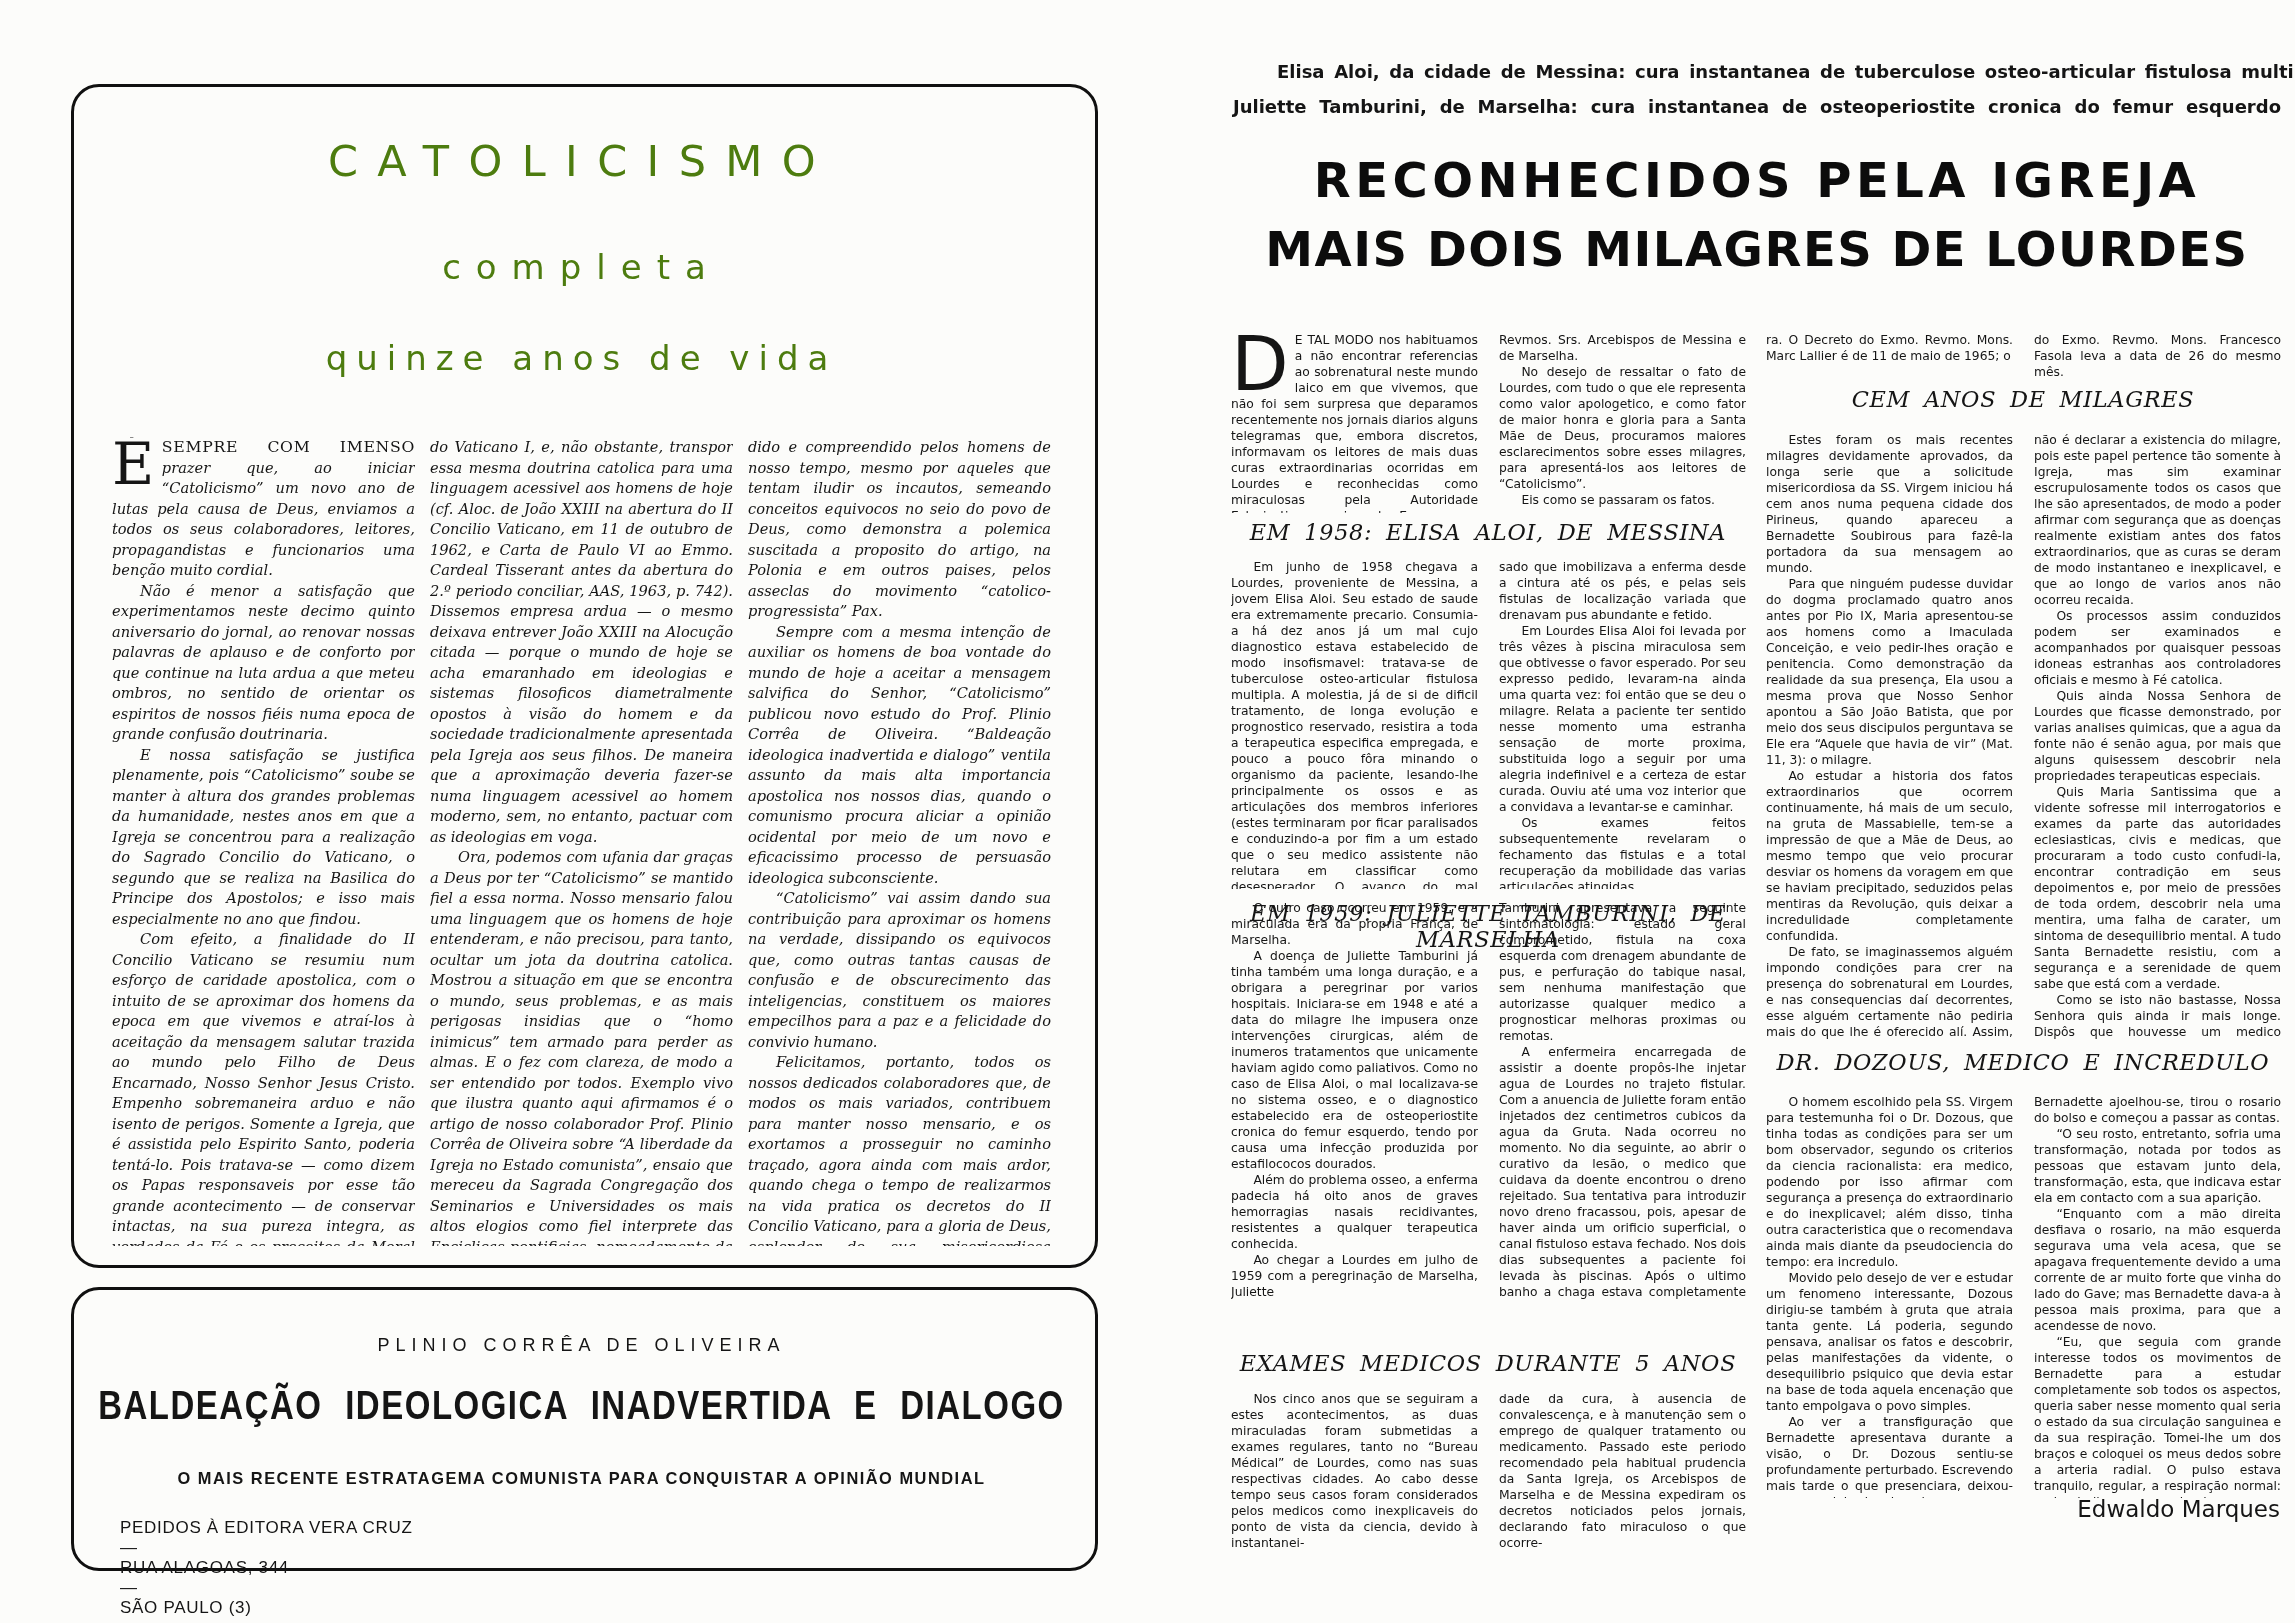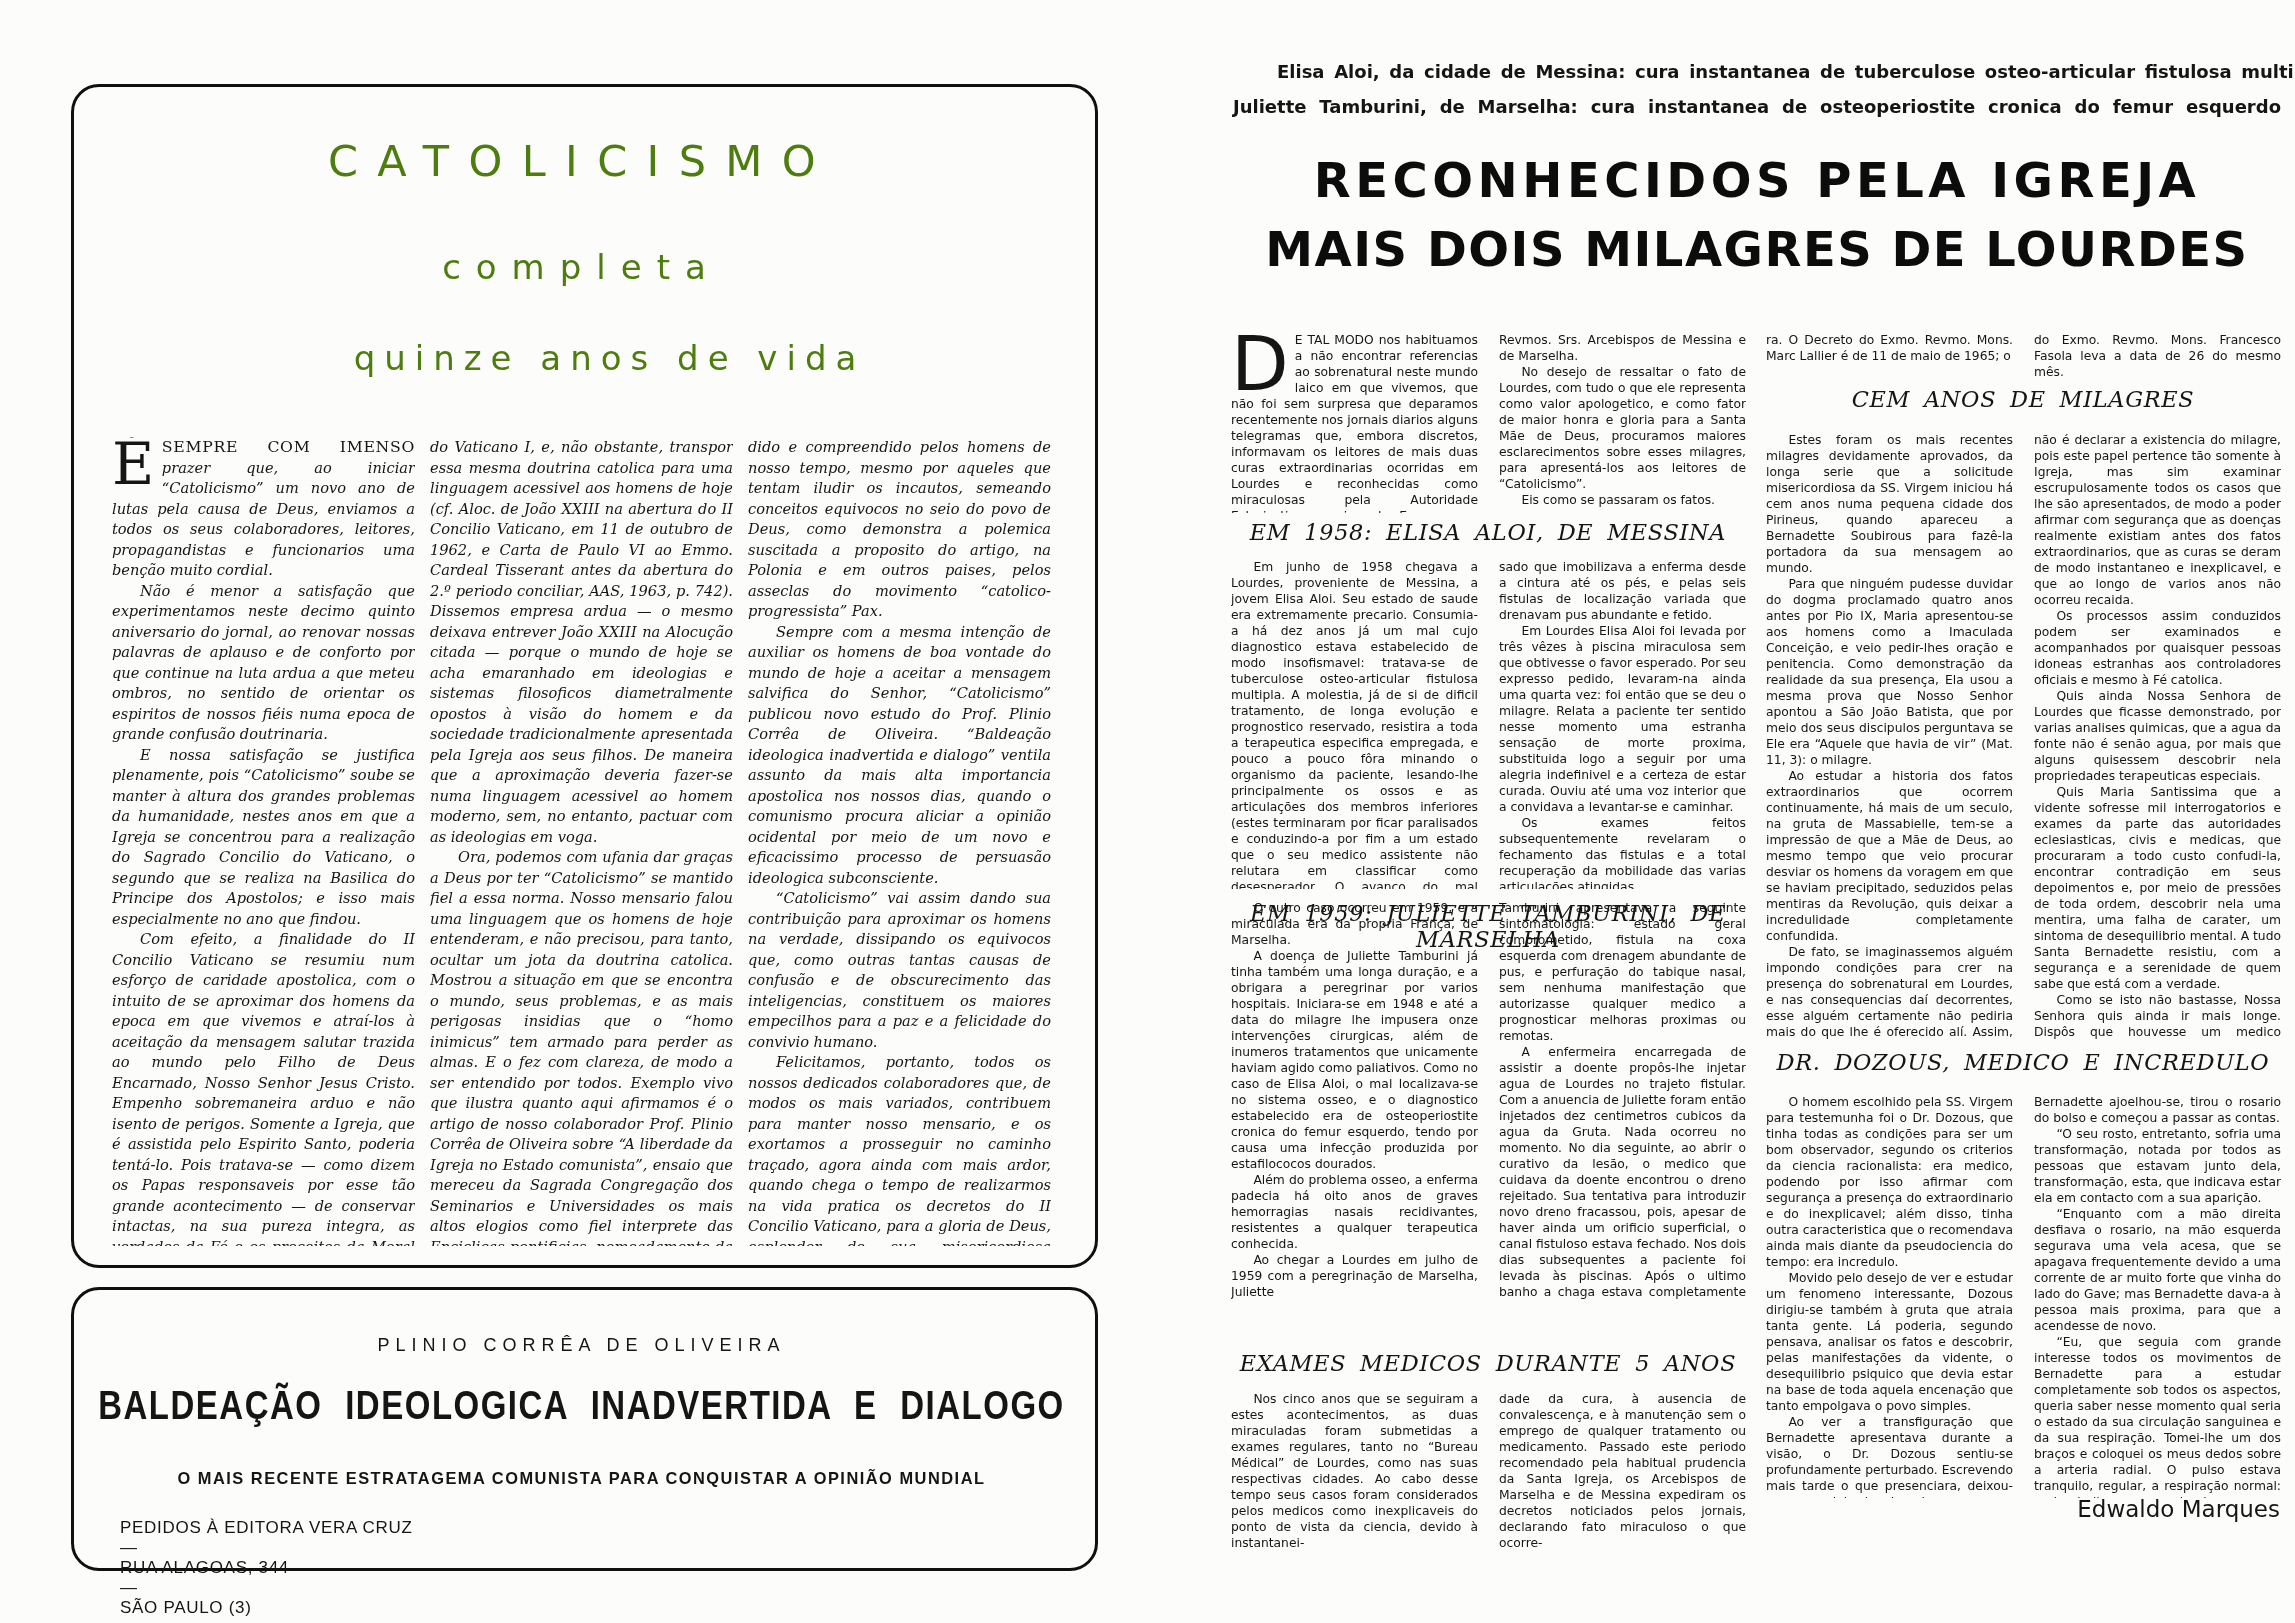--- a/index.html
+++ b/index.html
@@ -6,21 +6,21 @@
   .canvas{position:relative;width:2295px;height:1624px;background:#fcfcfa;color:#151515;
           font-family:"DejaVu Serif", serif;overflow:hidden;}
   
   .frame{position:absolute;border:3px solid #101010;border-radius:28px;}
   .main-frame{left:71px;top:84px;width:1021px;height:1178px;}
   .ad-frame{left:71px;top:1287px;width:1021px;height:278px;}
   .lp-title{position:absolute;left:71px;width:1021px;text-align:center;
             font-family:"DejaVu Sans", sans-serif;font-weight:400;color:#4d7c0f;}
   .lp-t1{top:136px;font-size:43px;letter-spacing:19.4px;}
   .lp-t2{top:247px;font-size:34px;letter-spacing:15px;}
-  .lp-t3{top:338px;font-size:34px;letter-spacing:9px;padding-left:28px;}
+  .lp-t3{top:338px;font-size:34px;letter-spacing:9px;}
   .lp-cols{position:absolute;left:112px;top:437px;width:940px;height:809px;
            display:flex;gap:15px;}
   .lp-col{width:303px;height:100%;overflow:hidden;font-style:italic;
           font-size:14.6px;line-height:20.5px;text-align:justify;}
   .lp-col p{margin:0;text-indent:28px;}
   .lp-col p.cont,.lp-col p.first{text-indent:0;}
   .dropcap-e{float:left;font-style:normal;font-size:58px;line-height:45px;
              padding:4.5px 7.5px 0 0;}
   .leadin{font-style:normal;font-size:15.7px;letter-spacing:0.7px;}
   

